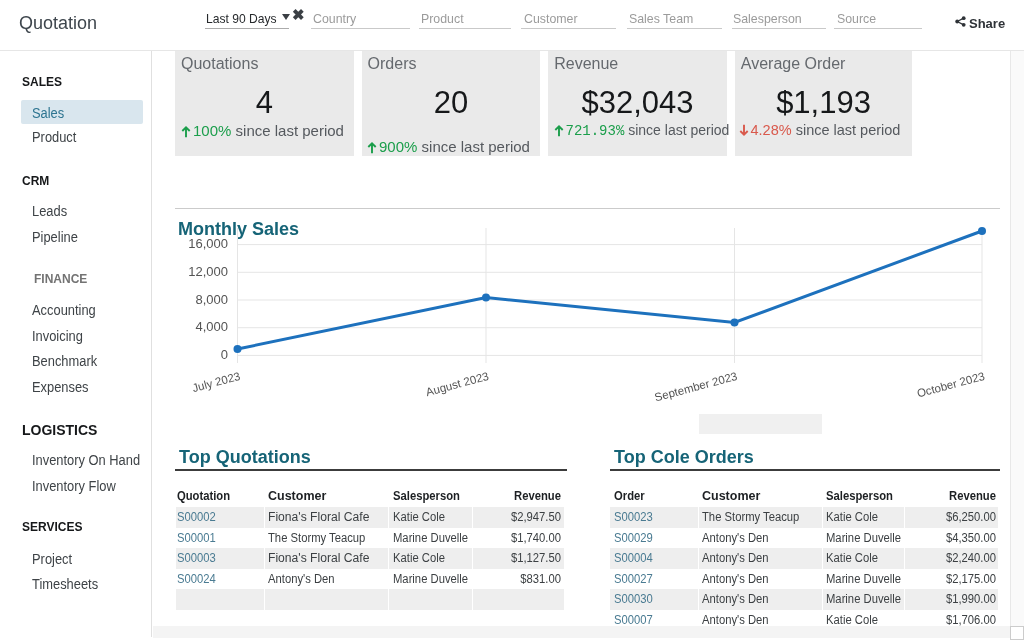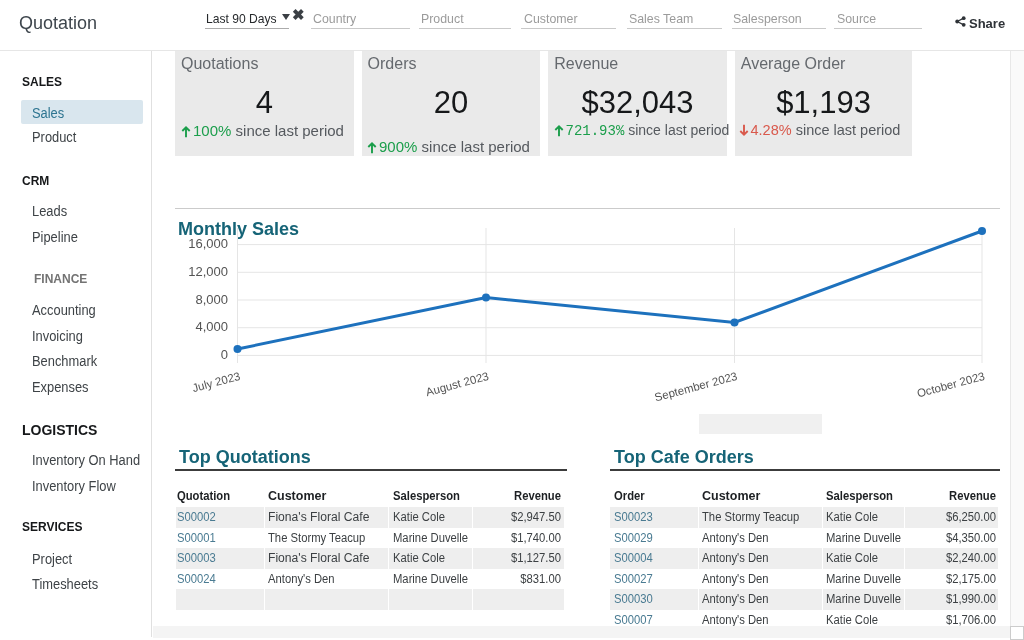--- a/index.html
+++ b/index.html
@@ -161,21 +161,21 @@
 <div class="abs" style="transform:scaleX(.9);transform-origin:0 50%;left:177px;top:548px;width:100px;height:20.5px;line-height:20.5px;font-size:12.5px;color:#4a7b92;">S00003</div>
 <div class="abs" style="transform:scaleX(.97);transform-origin:0 50%;left:268px;top:548px;width:130px;height:20.5px;line-height:20.5px;font-size:12.5px;color:#3c4043;">Fiona's Floral Cafe</div>
 <div class="abs" style="transform:scaleX(.9);transform-origin:0 50%;left:393px;top:548px;width:120px;height:20.5px;line-height:20.5px;font-size:12.5px;color:#3c4043;">Katie Cole</div>
 <div class="abs" style="transform:scaleX(.9);transform-origin:100% 50%;left:460px;top:548px;width:101px;height:20.5px;line-height:20.5px;font-size:12.5px;color:#3c4043;text-align:right;">$1,127.50</div>
 
 <div class="abs" style="transform:scaleX(.9);transform-origin:0 50%;left:177px;top:568.5px;width:100px;height:20.5px;line-height:20.5px;font-size:12.5px;color:#4a7b92;">S00024</div>
 <div class="abs" style="transform:scaleX(.9);transform-origin:0 50%;left:268px;top:568.5px;width:130px;height:20.5px;line-height:20.5px;font-size:12.5px;color:#3c4043;">Antony's Den</div>
 <div class="abs" style="transform:scaleX(.9);transform-origin:0 50%;left:393px;top:568.5px;width:120px;height:20.5px;line-height:20.5px;font-size:12.5px;color:#3c4043;">Marine Duvelle</div>
 <div class="abs" style="transform:scaleX(.9);transform-origin:100% 50%;left:460px;top:568.5px;width:101px;height:20.5px;line-height:20.5px;font-size:12.5px;color:#3c4043;text-align:right;">$831.00</div>
 
-<div class="abs" style="left:614px;top:447px;font-size:18px;font-weight:bold;color:#166477;">Top Cafe Orders</div>
+<div class="abs" style="left:614px;top:447px;font-size:18px;font-weight:bold;color:#166477;">Top Cole Orders</div>
 <div class="abs" style="left:610px;top:469px;width:390px;height:2px;background:#3c3c3c;"></div>
 
 <div class="abs" style="transform:scaleX(.9);transform-origin:0 50%;left:614px;top:486px;width:100px;height:20px;line-height:20px;font-size:12.5px;font-weight:bold;color:#1d2023;">Order</div>
 <div class="abs" style="left:702px;top:486px;width:120px;height:20px;line-height:20px;font-size:12.5px;font-weight:bold;color:#1d2023;">Customer</div>
 <div class="abs" style="transform:scaleX(.9);transform-origin:0 50%;left:826px;top:486px;width:120px;height:20px;line-height:20px;font-size:12.5px;font-weight:bold;color:#1d2023;">Salesperson</div>
 <div class="abs" style="transform:scaleX(.9);transform-origin:100% 50%;left:890px;top:486px;width:106px;height:20px;line-height:20px;font-size:12.5px;font-weight:bold;color:#1d2023;text-align:right;">Revenue</div>
 
 <div class="abs" style="left:610px;top:507px;width:388px;height:20.5px;background:#eeeeee;"></div>
 <div class="abs" style="left:610px;top:548px;width:388px;height:20.5px;background:#eeeeee;"></div>
 <div class="abs" style="left:610px;top:589px;width:388px;height:20.5px;background:#eeeeee;"></div>

